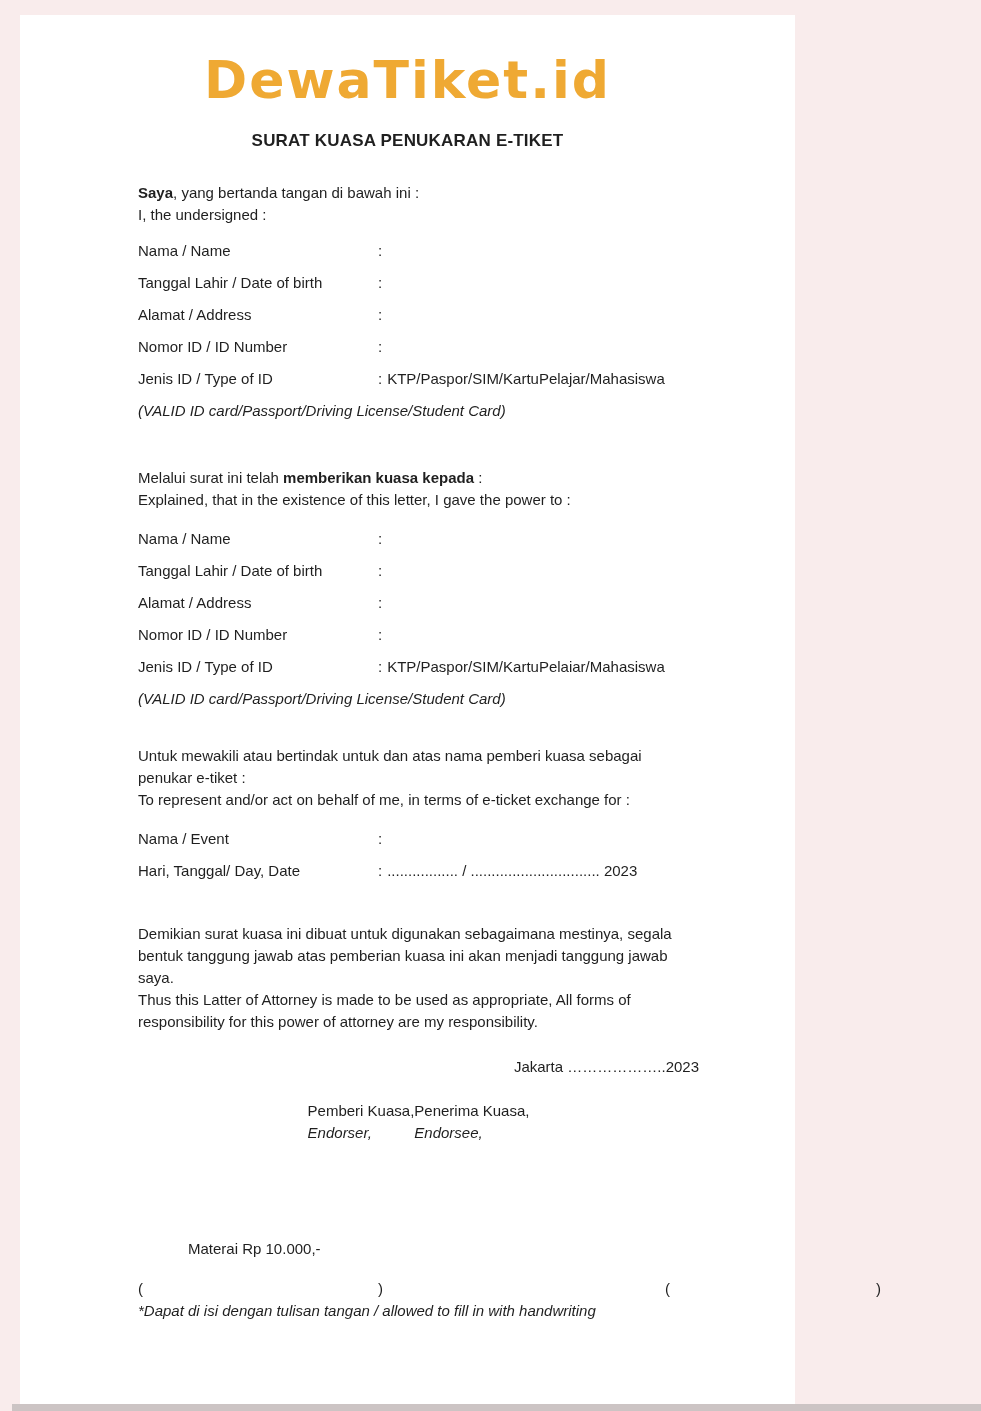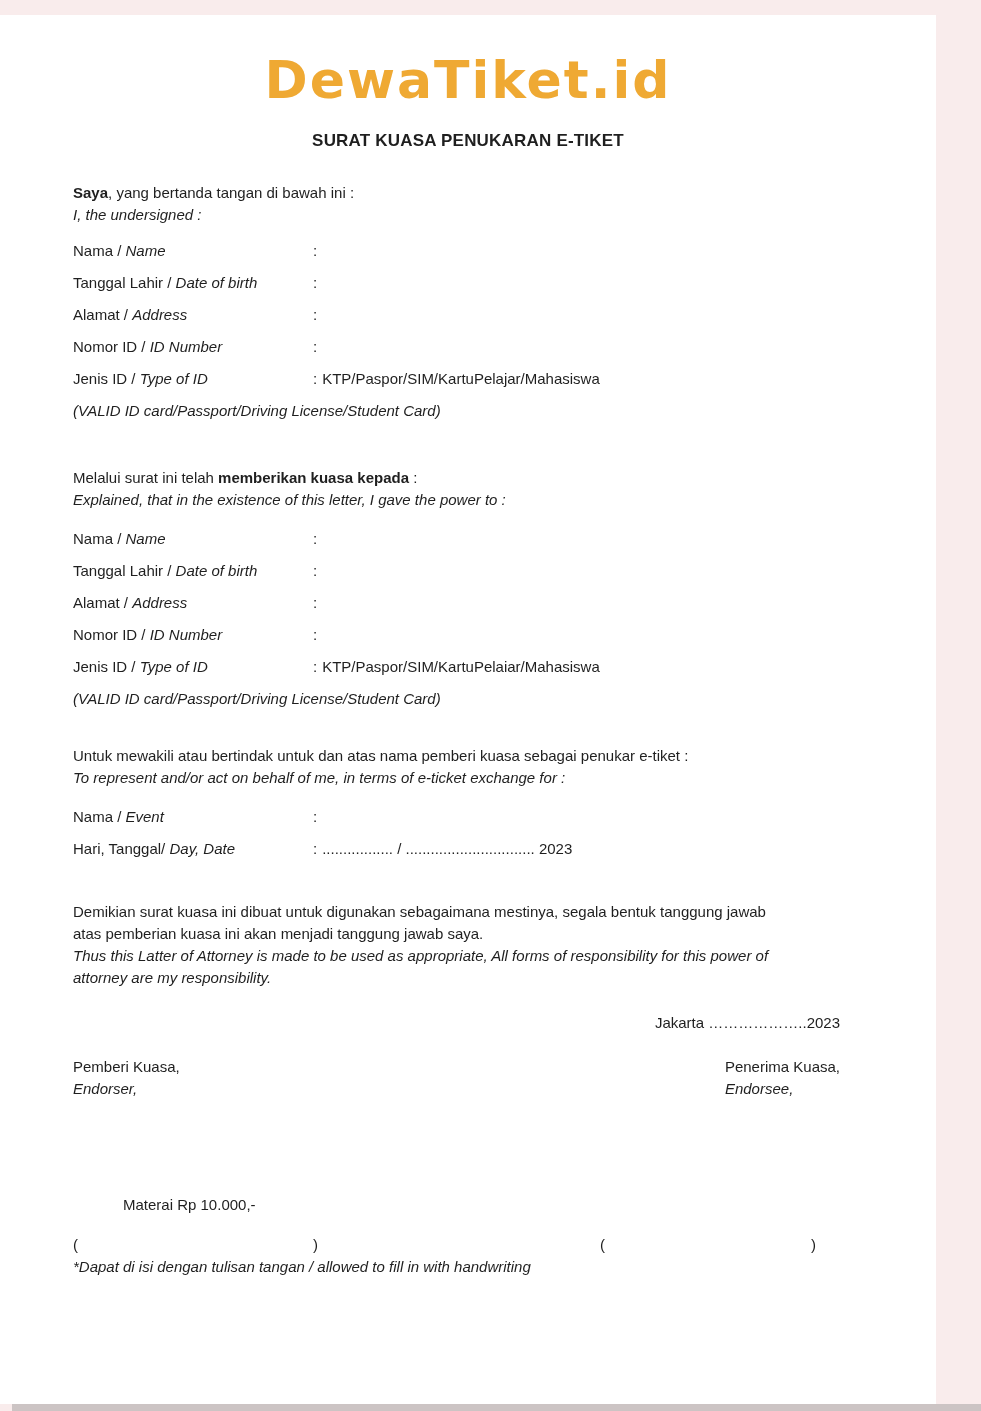--- a/index.html
+++ b/index.html
@@ -11,21 +11,21 @@
   }
   * { margin:0; padding:0; box-sizing:border-box; }
   html,body { width:981px; }
   body { font-family:"Liberation Sans", sans-serif; color:var(--text); }
 
   .screen {
     position:relative; width:981px; height:1411px;
     background:var(--canvas-bg); overflow:hidden;
   }
   .page {
-    position:absolute; left:0; top:15px; width:936px; height:1389px;
+    position:absolute; left:20px; top:15px; width:775px; height:1389px;
     background:var(--page-bg);
   }
   .bottom-bar {
     position:absolute; left:12px; top:1404px; width:969px; height:7px;
     background:var(--bottom-bar);
   }
 
   .logo {
     margin-top:32px; text-align:center;
     font-family:"DejaVu Sans", sans-serif; font-weight:bold;
@@ -34,43 +34,43 @@
   }
   .doc-title {
     margin-top:18px; text-align:center;
     font-size:17px; font-weight:bold; line-height:20px; letter-spacing:.2px;
   }
   .doc-subtitle {
     margin-top:6px; text-align:center;
     font-size:15px; font-style:italic; line-height:20px; letter-spacing:.2px;
   }
 
-  .content { padding:0 96px 0 73px; font-size:15px; line-height:22px; }
+  .content { padding:0 96px 0 118px; font-size:15px; line-height:22px; }
 
   .intro { margin-top:31px; }
   .intro .line { display:block; }
-  .em { font-style:italic; }
+  .em { }
   .bold { font-weight:bold; }
 
   .fields { margin-top:14px; }
   .fields.tight { margin-top:17px; }
   .field-row { display:flex; height:32px; align-items:flex-start; }
   .field-label { width:240px; flex:none; }
   .field-value { flex:1; }
   .field-value .val { padding-left:5px; }
   .note-row { height:32px; font-style:italic; }
 
   .sec2 { margin-top:35px; }
   .sec3 { margin-top:25px; }
 
   .closing { margin-top:31px; max-width:724px; }
 
   .place-date { margin-top:23px; text-align:right; }
 
-  .sig-row { margin-top:22px; display:flex; justify-content:space-between; }
+  .sig-row { margin-top:22px; display:flex; justify-content:center; }
   .sig-block .role { display:block; }
   .sig-block .role-en { display:block; font-style:italic; }
 
   .materai { margin-top:94px; padding-left:50px; }
 
   .paren-row { margin-top:18px; position:relative; height:22px; }
   .paren-row span { position:absolute; top:0; }
   .p1 { left:0; }   .p2 { left:240px; }
   .p3 { left:527px; } .p4 { left:738px; }
 

